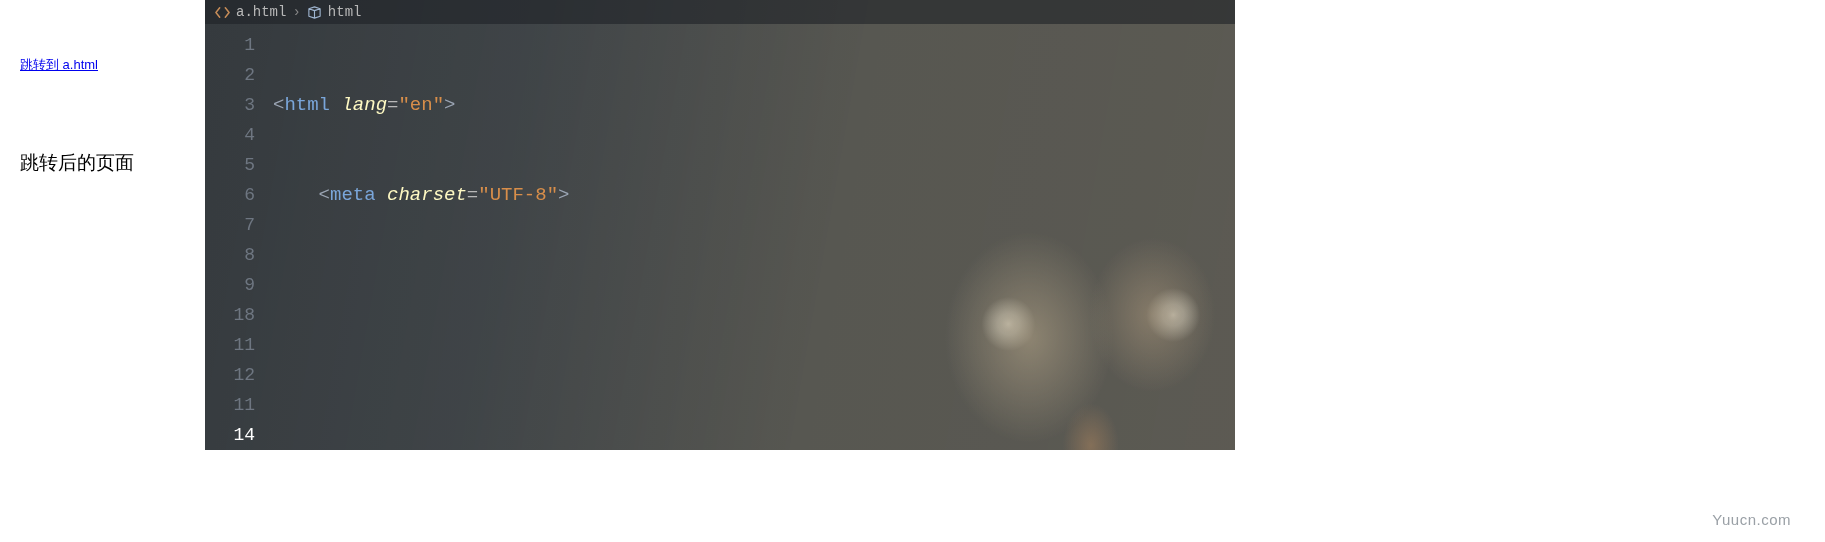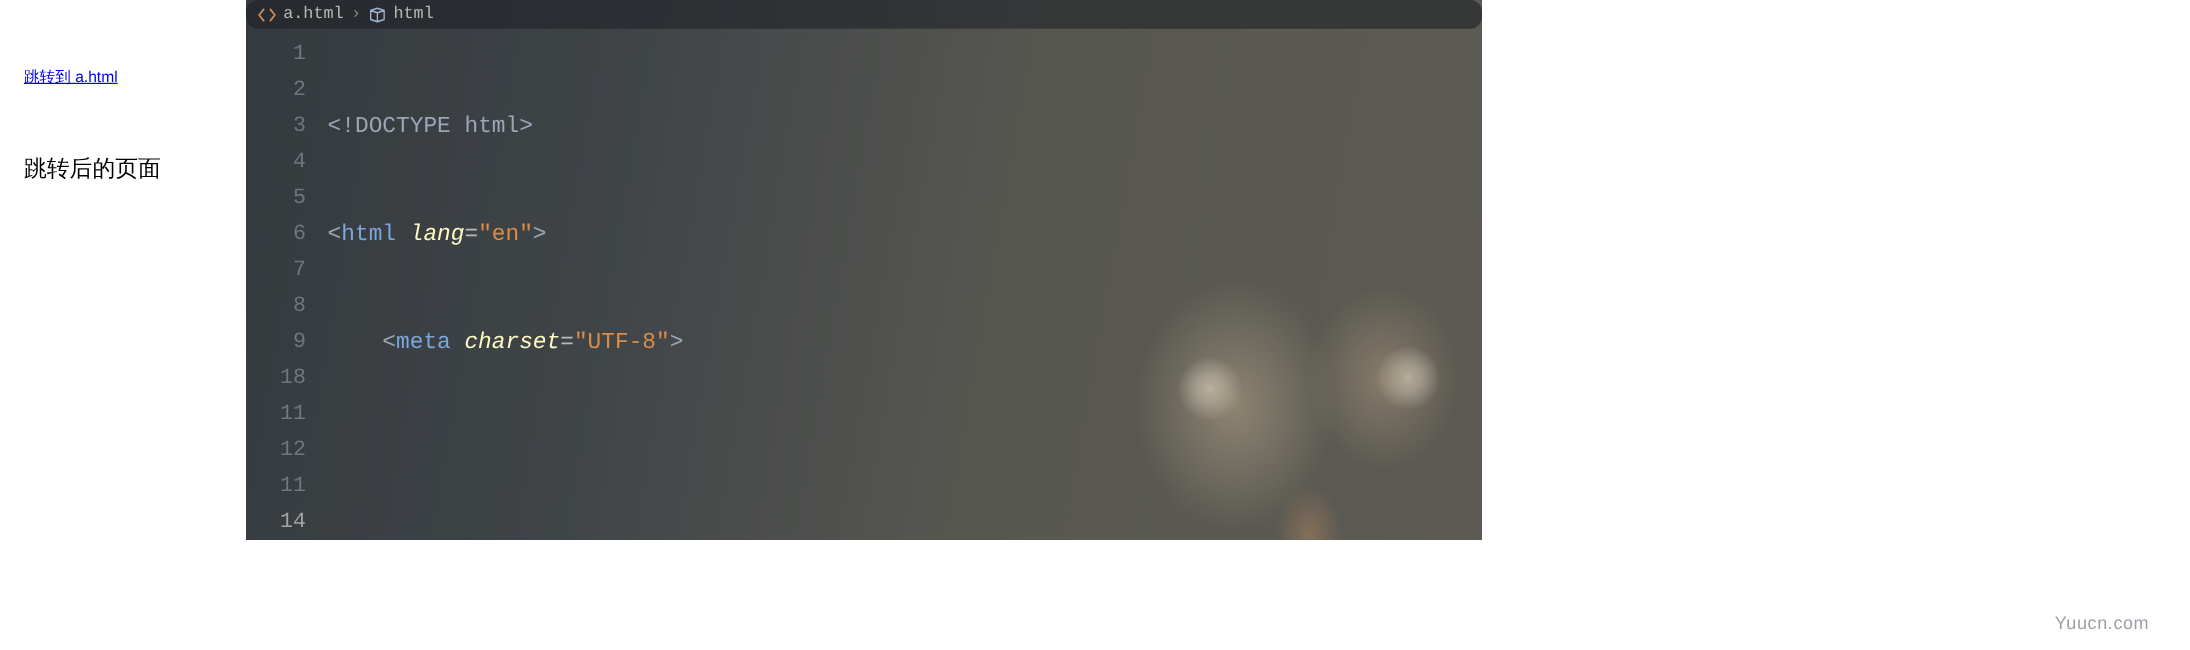--- a/index.html
+++ b/index.html
@@ -16,21 +16,21 @@
   left: 20px;
   top: 55px;
   width: 170px;
 }
 .left-panel a {
   color: #0000EE;
   text-decoration: underline;
   font-size: 13px;
 }
 .left-panel .subtitle {
-  margin-top: 55px;
+  margin-top: 76px;
   color: #000;
   font-size: 19px;
 }
 .editor {
   position: absolute;
   left: 205px;
   top: 0;
   width: 1030px;
   height: 450px;
   background: #2a2f33;
@@ -57,39 +57,38 @@
   position: relative;
   display: flex;
   align-items: center;
   gap: 6px;
   height: 24px;
   padding: 0 10px;
   font-size: 14px;
   color: #b8b8b8;
   background: rgba(30,34,38,0.6);
   z-index: 2;
-  border-radius: 10px;
 }
 .breadcrumb .sep { color: #888; }
 .breadcrumb .bc-icon { display: inline-flex; }
 .code-area {
   position: relative;
   display: flex;
   z-index: 2;
 }
 .gutter {
   width: 68px;
   padding-top: 6px;
   text-align: right;
   padding-right: 18px;
   color: #6e7681;
   font-size: 18px;
   line-height: 30px;
 }
-.gutter .active { color: #a3a3a3; }
+.gutter .active { color: #ffffff; }
 .lines {
   padding-top: 6px;
   font-size: 19px;
   line-height: 30px;
   white-space: pre;
 }
 .line { height: 30px; }
 .t { color: #7aa6da; }          
 .b { color: #9ba5b4; }          
 .a { color: #fef9c3; font-style: italic; } 
@@ -142,21 +141,20 @@
       <div>8</div>
       <div>9</div>
       <div>18</div>
       <div>11</div>
       <div>12</div>
       <div>11</div>
       <div class="active">14</div>
     </div>
 
     <div class="lines">
-      <div class="line"><span class="b">&lt;!</span><span class="c">DOCTYPE</span> <span class="c">html</span><span class="b">&gt;</span></div>
       <div class="line"><span class="b">&lt;</span><span class="t">html</span> <span class="a">lang</span><span class="e">=</span><span class="s">"en"</span><span class="b">&gt;</span></div>
       <div class="line">    <span class="b">&lt;</span><span class="t">meta</span> <span class="a">charset</span><span class="e">=</span><span class="s">"UTF-8"</span><span class="b">&gt;</span></div>
       
       
       
       
       
       
       
       

